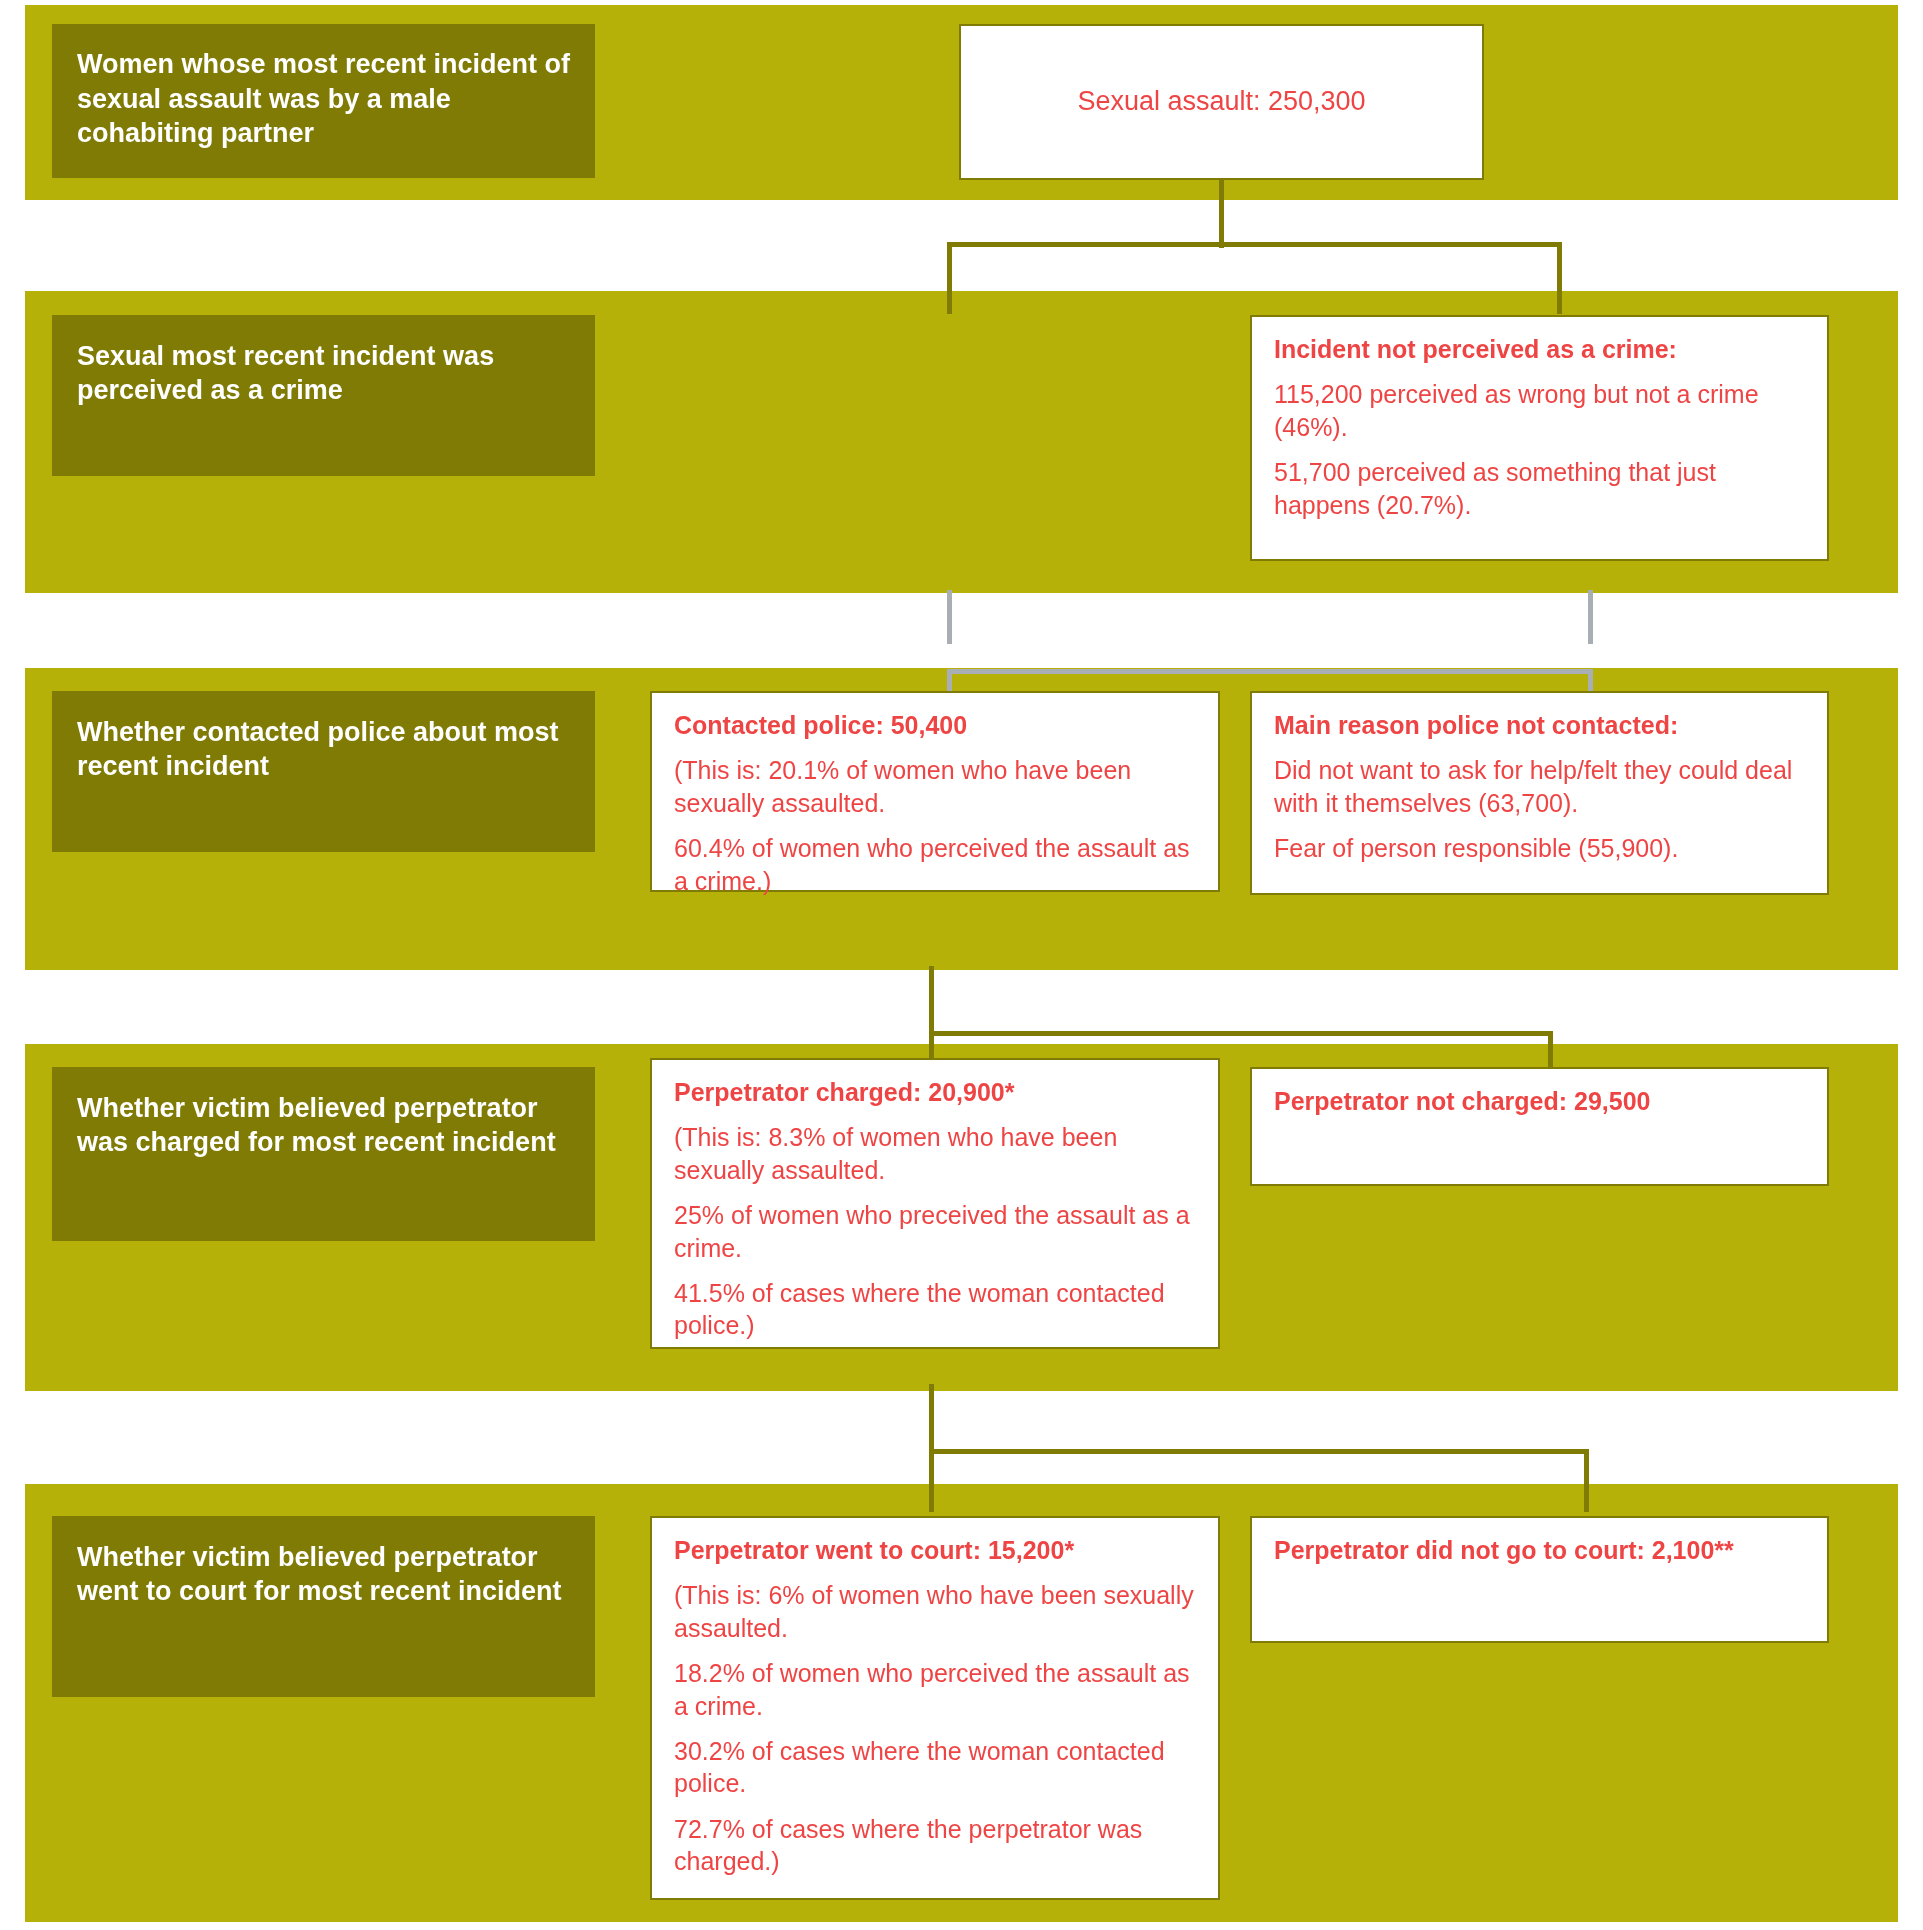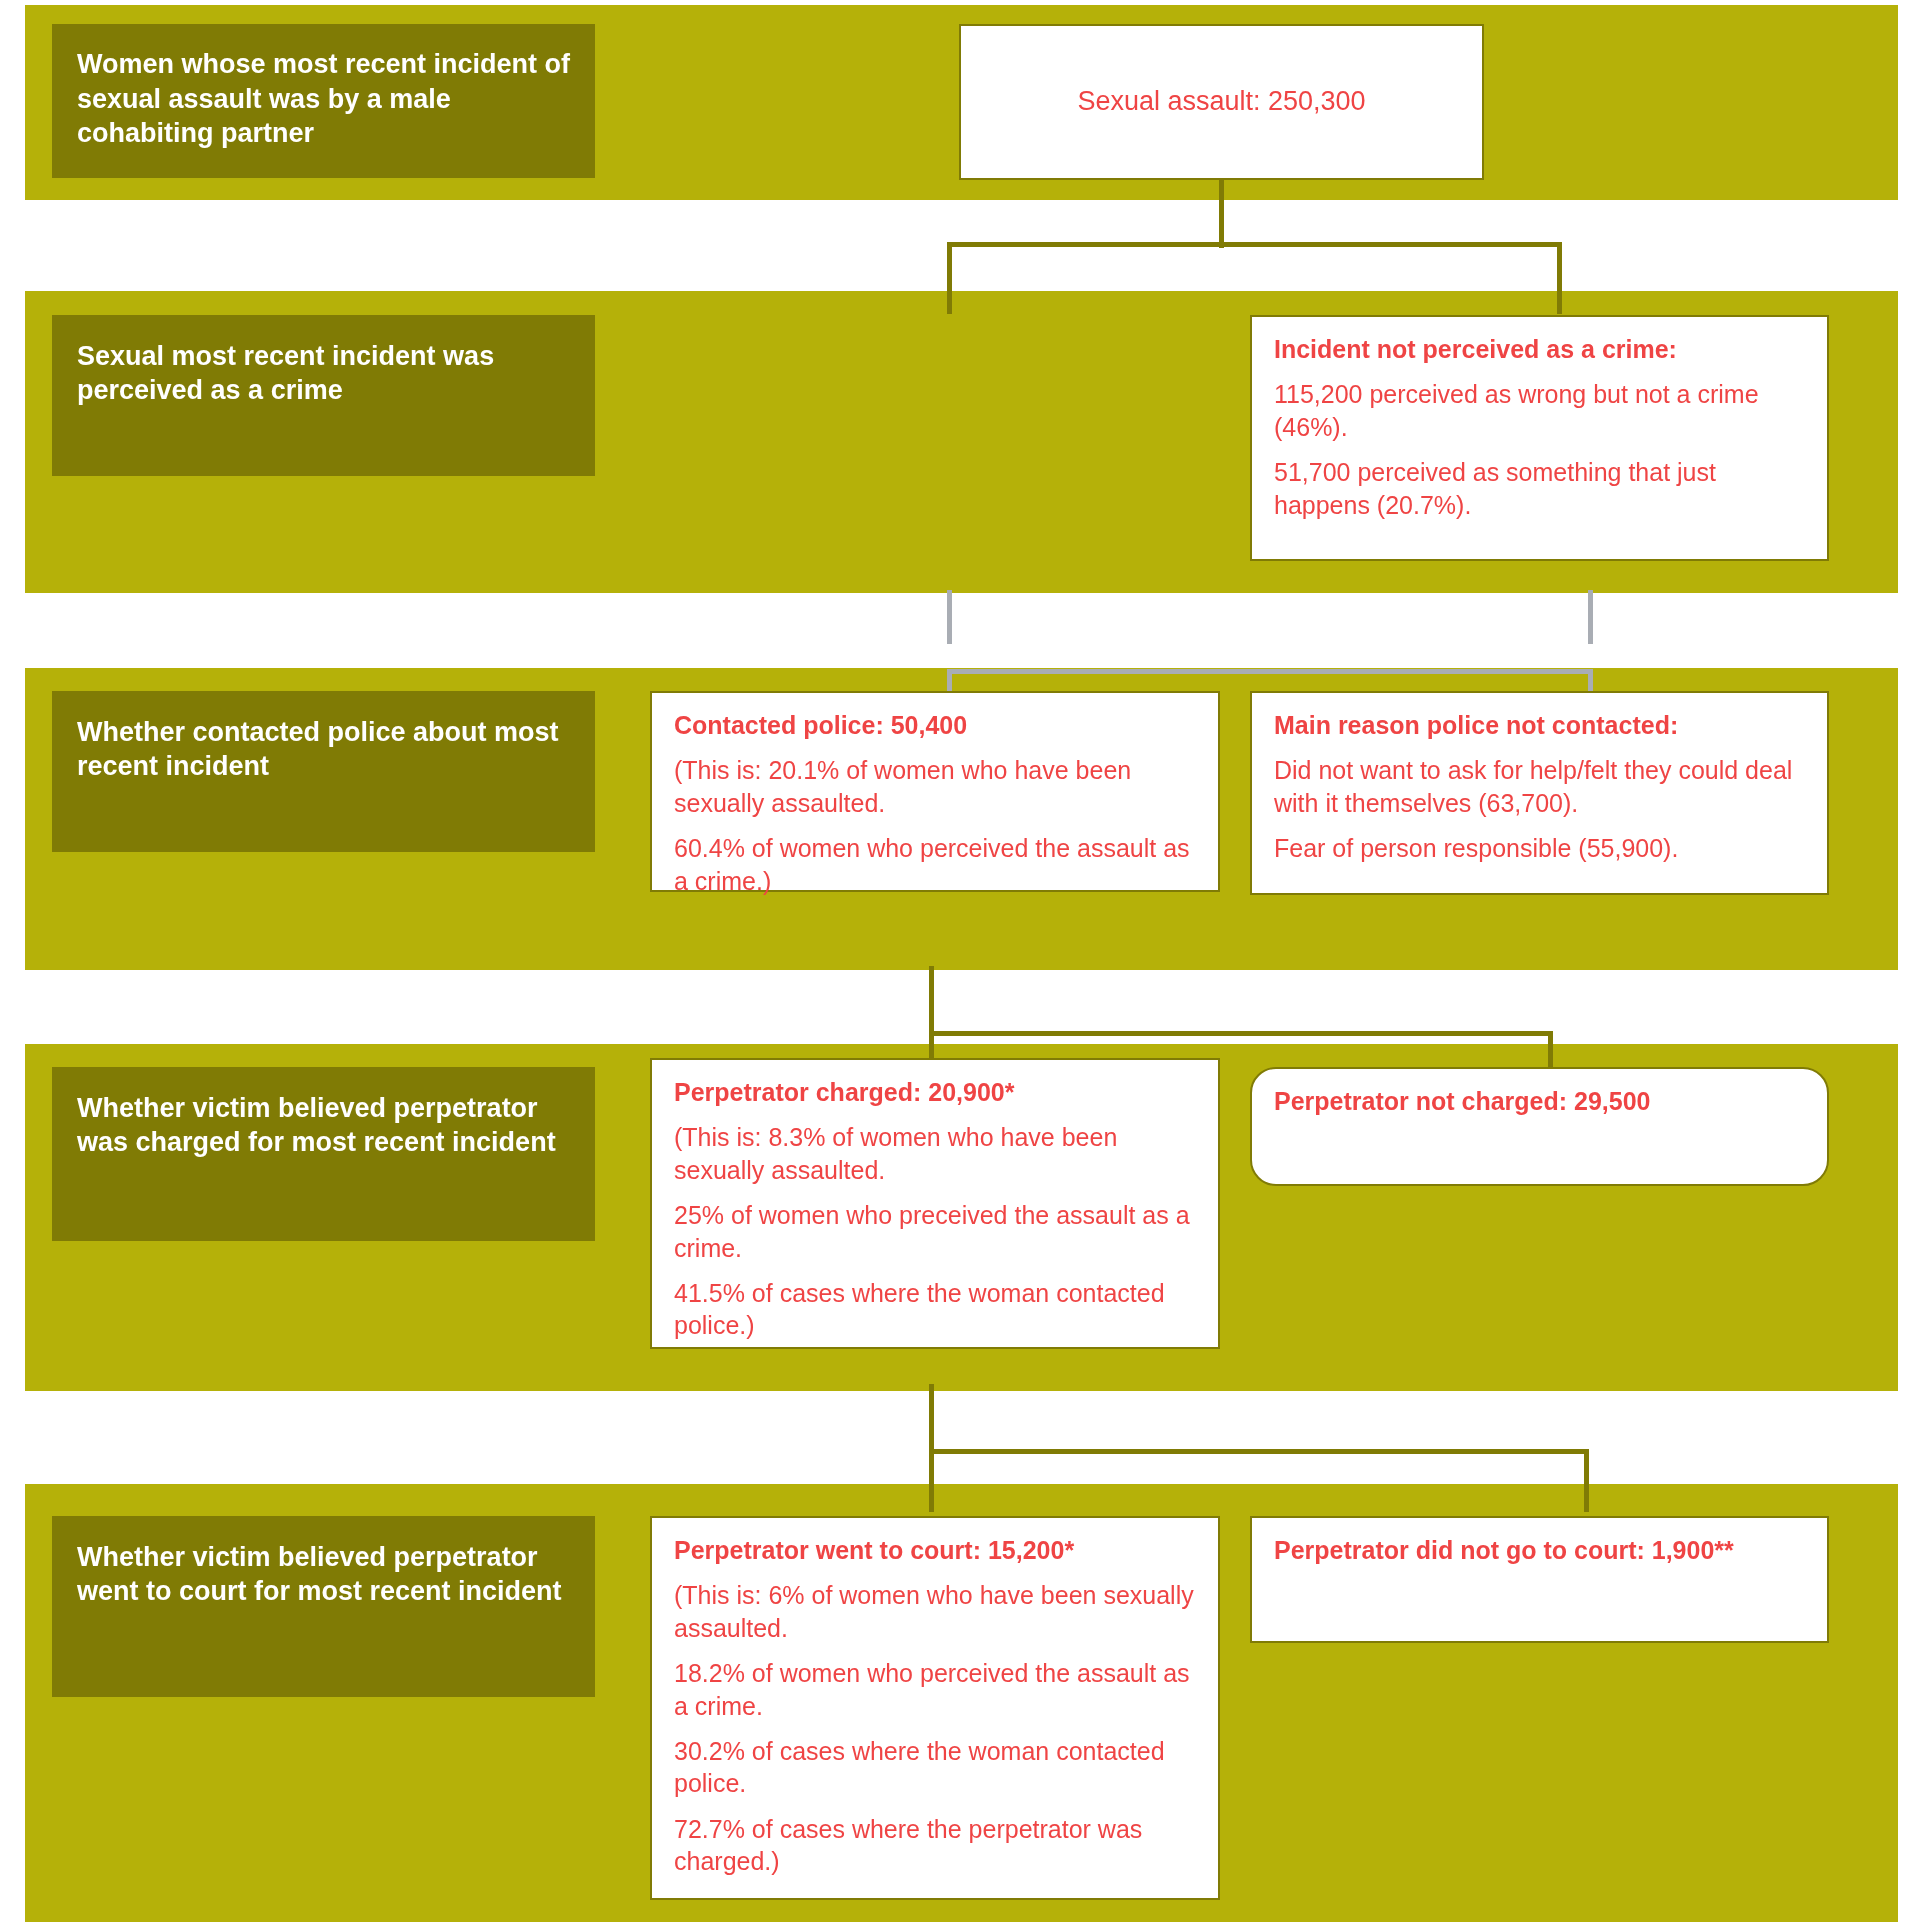--- a/index.html
+++ b/index.html
@@ -96,21 +96,21 @@
   
   .n-crime      { left: 650px;  top: 315px;  width: 570px; height: 156px; }
   .n-notcrime   { left: 1250px; top: 315px;  width: 579px; height: 246px; }
 
   
   .n-police     { left: 650px;  top: 691px;  width: 570px; height: 201px; }
   .n-nopolice   { left: 1250px; top: 691px;  width: 579px; height: 204px; }
 
   
   .n-charged    { left: 650px;  top: 1058px; width: 570px; height: 291px; }
-  .n-notcharged { left: 1250px; top: 1067px; width: 579px; height: 119px; border-radius: 26px; }
+  .n-notcharged { left: 1250px; top: 1067px; width: 579px; height: 119px; }
 
   
   .n-court      { left: 650px;  top: 1516px; width: 570px; height: 384px; }
   .n-nocourt    { left: 1250px; top: 1516px; width: 579px; height: 127px; }
 
   
   .conn { position: absolute; background: #807b05; }
   .conn.grey { background: #a9adb4; }
 
   
@@ -212,17 +212,17 @@
 
   <div class="node n-court">
     <span class="title">Perpetrator went to court: 15,200*</span>
     <span class="para">(This is: 6% of women who have been sexually assaulted.</span>
     <span class="para">18.2% of women who perceived the assault as a crime.</span>
     <span class="para">30.2% of cases where the woman contacted police.</span>
     <span class="para">72.7% of cases where the perpetrator was charged.)</span>
   </div>
 
   <div class="node n-nocourt">
-    <span class="title">Perpetrator did not go to court: 1,900**</span>
+    <span class="title">Perpetrator did not go to court: 2,100**</span>
   </div>
 
 </div>
 
 
 </body></html>

